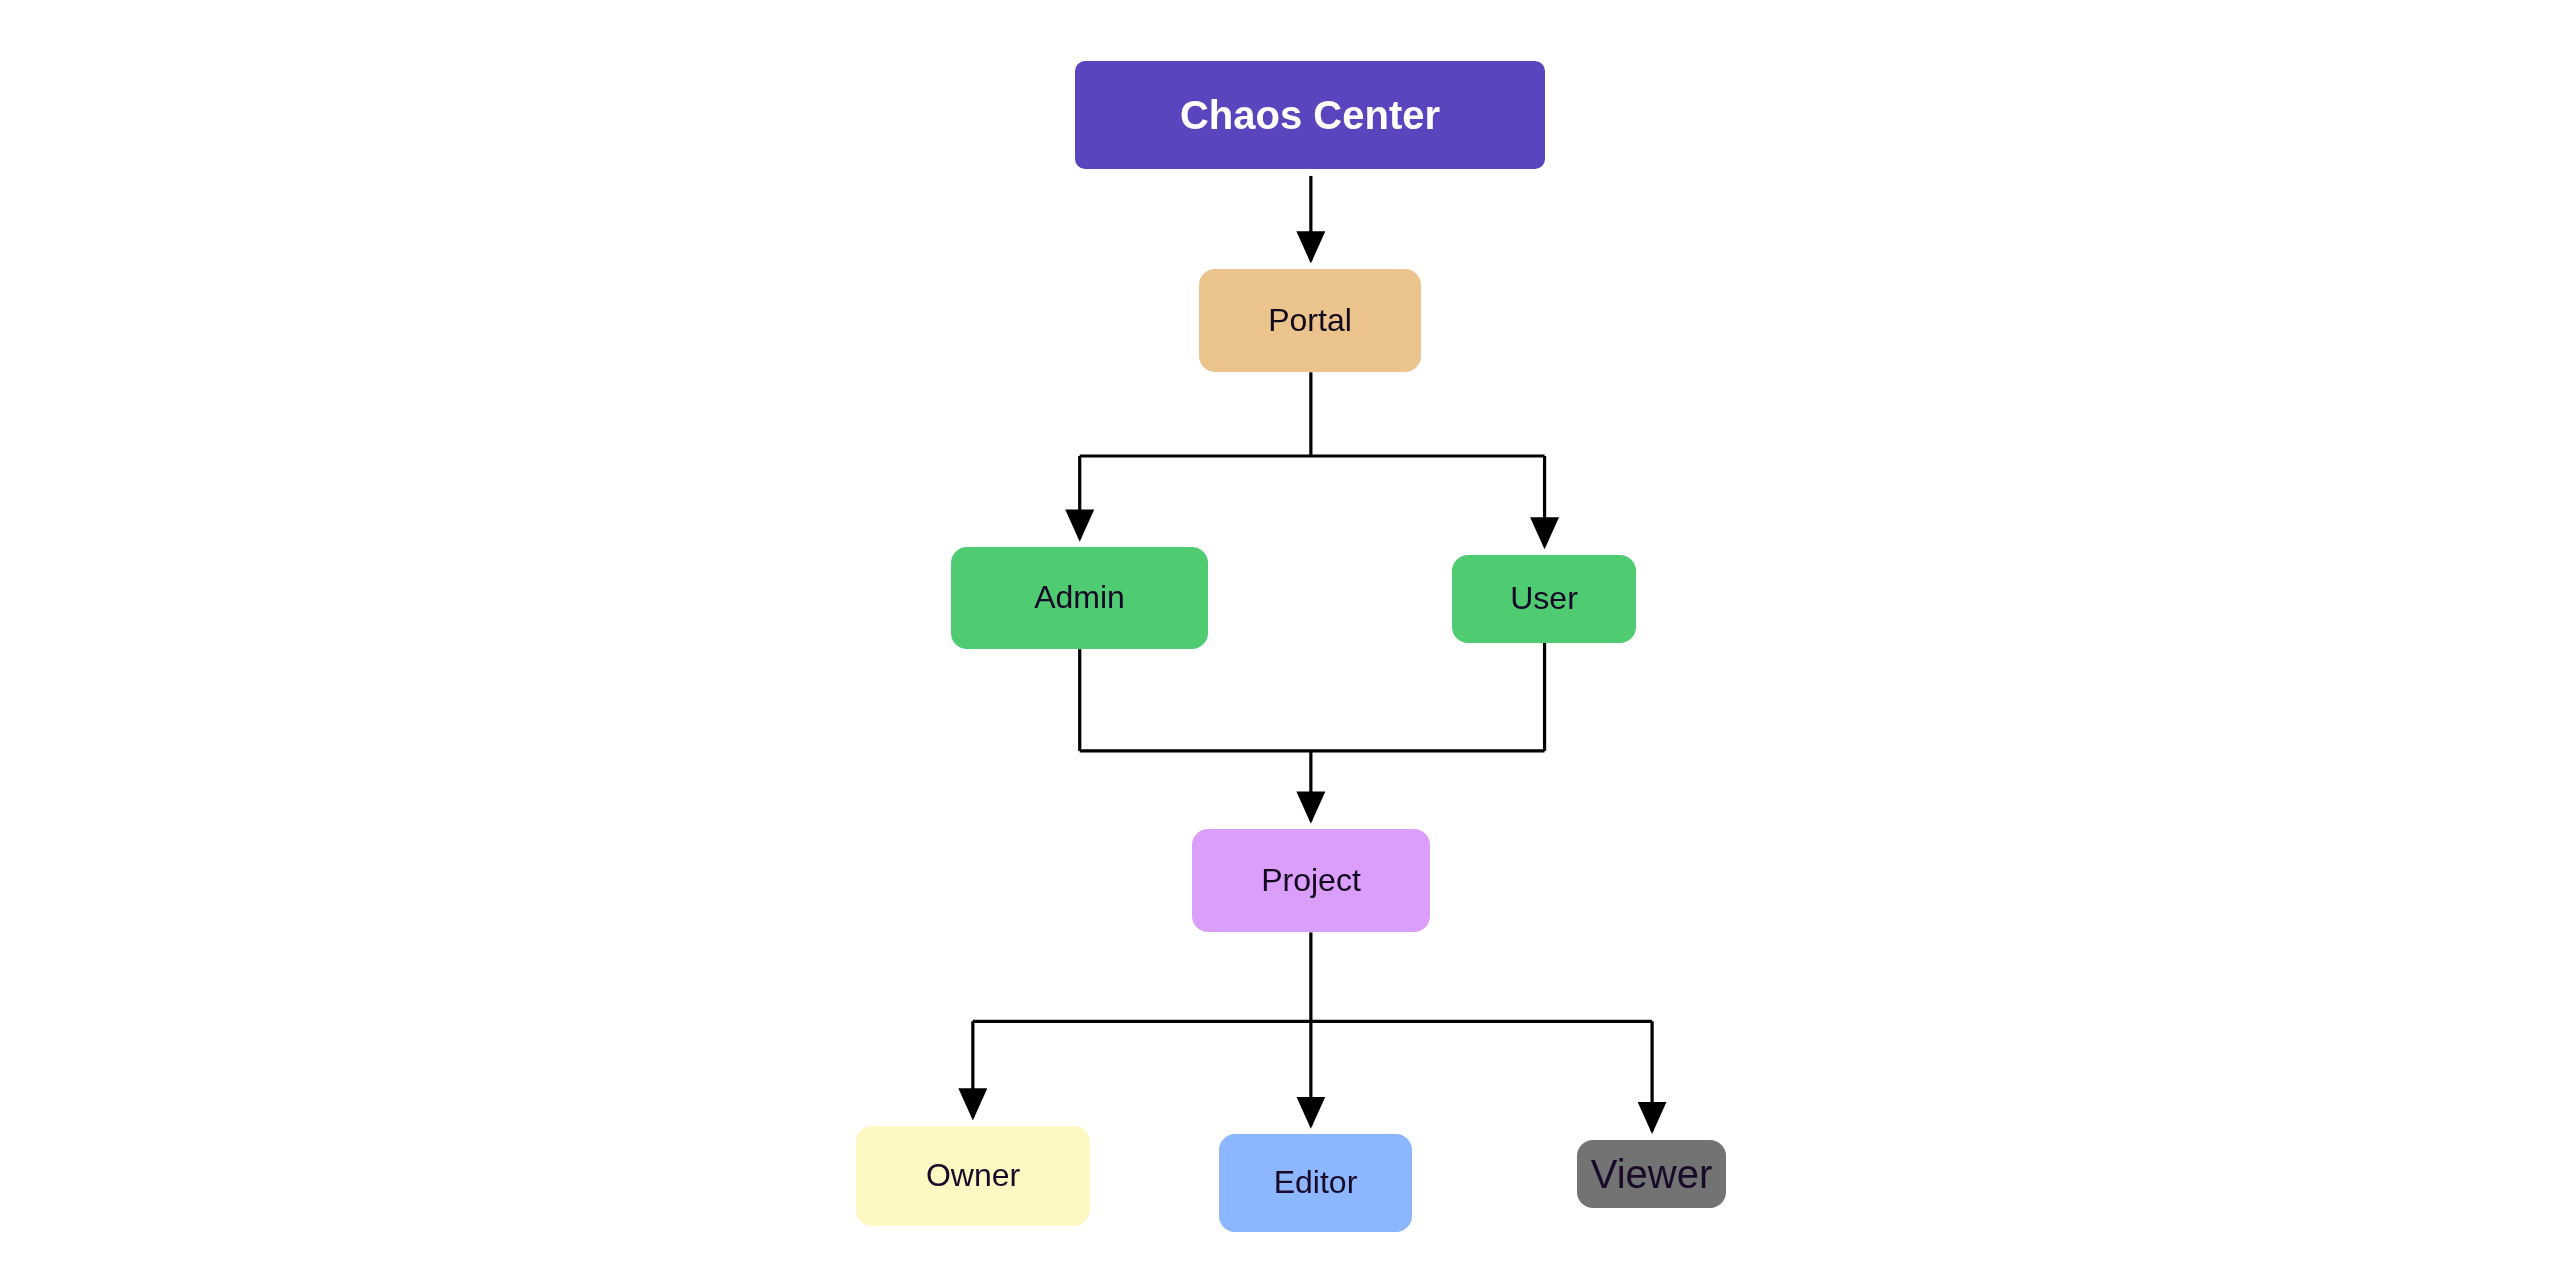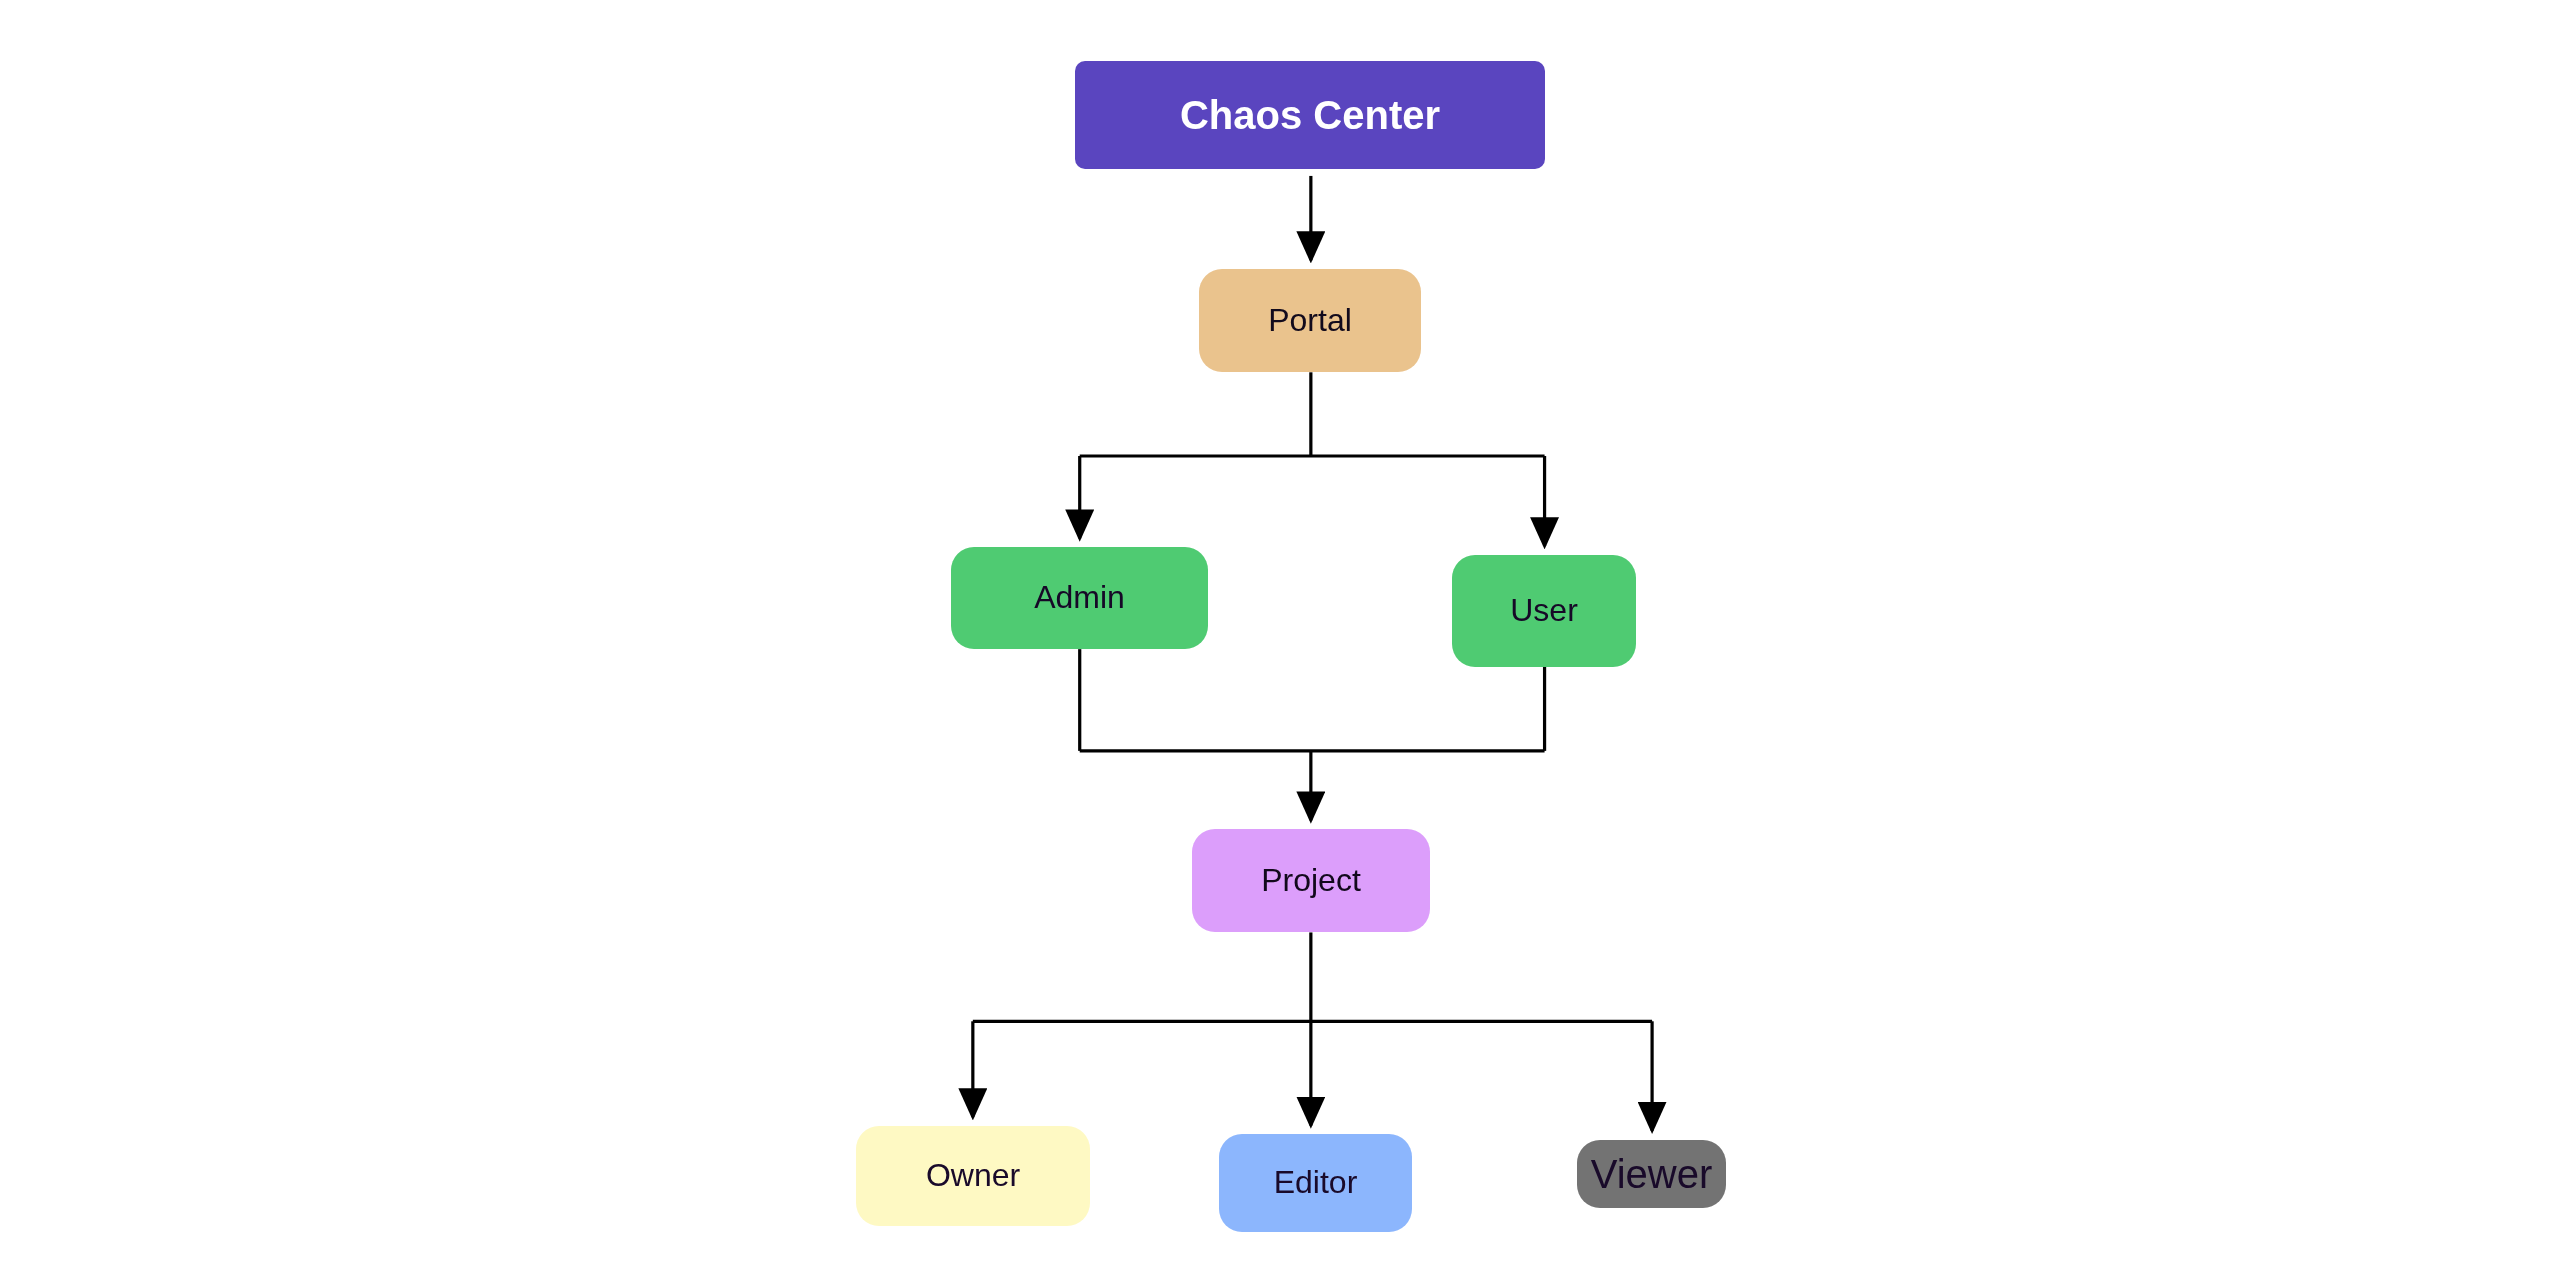--- a/index.html
+++ b/index.html
@@ -24,21 +24,21 @@
     top: 0;
     width: 2576px;
     height: 1288px;
   }
   .node {
     position: absolute;
     display: flex;
     align-items: center;
     justify-content: center;
     box-sizing: border-box;
-    border-radius: 23px;
+    border-radius: 16px;
     text-align: center;
     line-height: 1.1;
     white-space: nowrap;
     user-select: none;
   }
   .node-label {
     display: block;
   }
 
   
@@ -73,21 +73,21 @@
     width: 257px;
     height: 102px;
     background: #4fcb72;
     color: #160827;
     font-size: 32px;
   }
   #node-user {
     left: 1452px;
     top: 555px;
     width: 184px;
-    height: 112px;
+    height: 88px;
     background: #4fcb72;
     color: #160827;
     font-size: 32px;
   }
 
   
   #node-project {
     left: 1192px;
     top: 829px;
     width: 238px;

